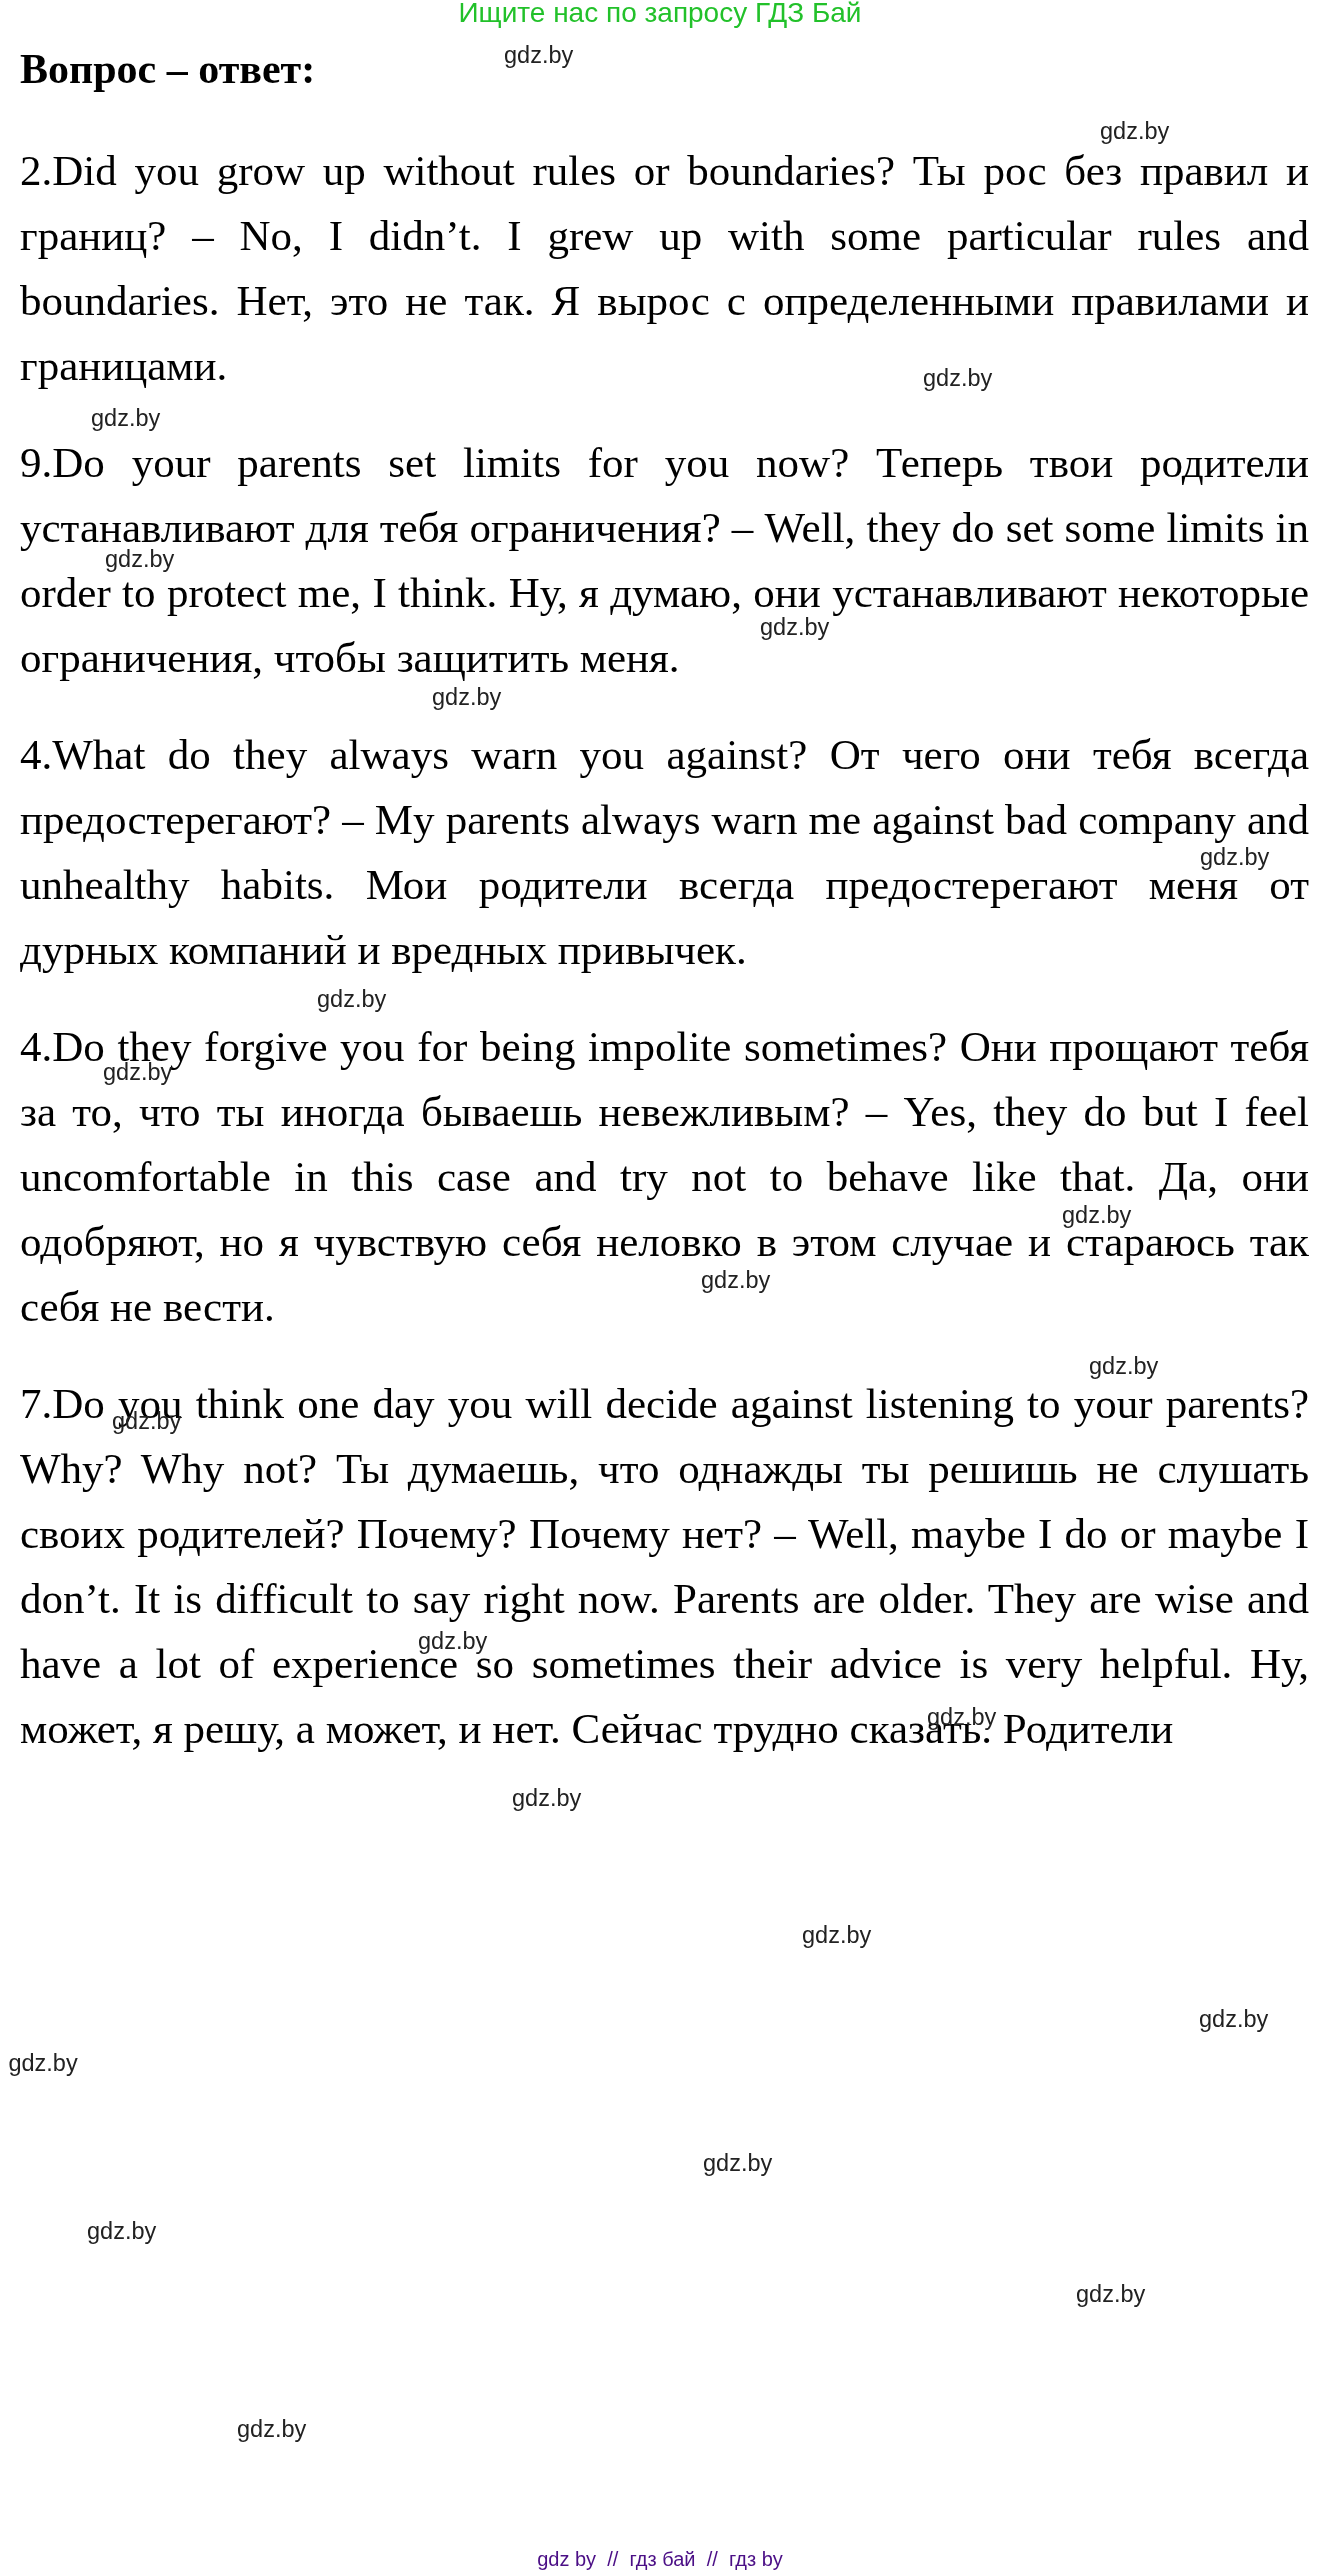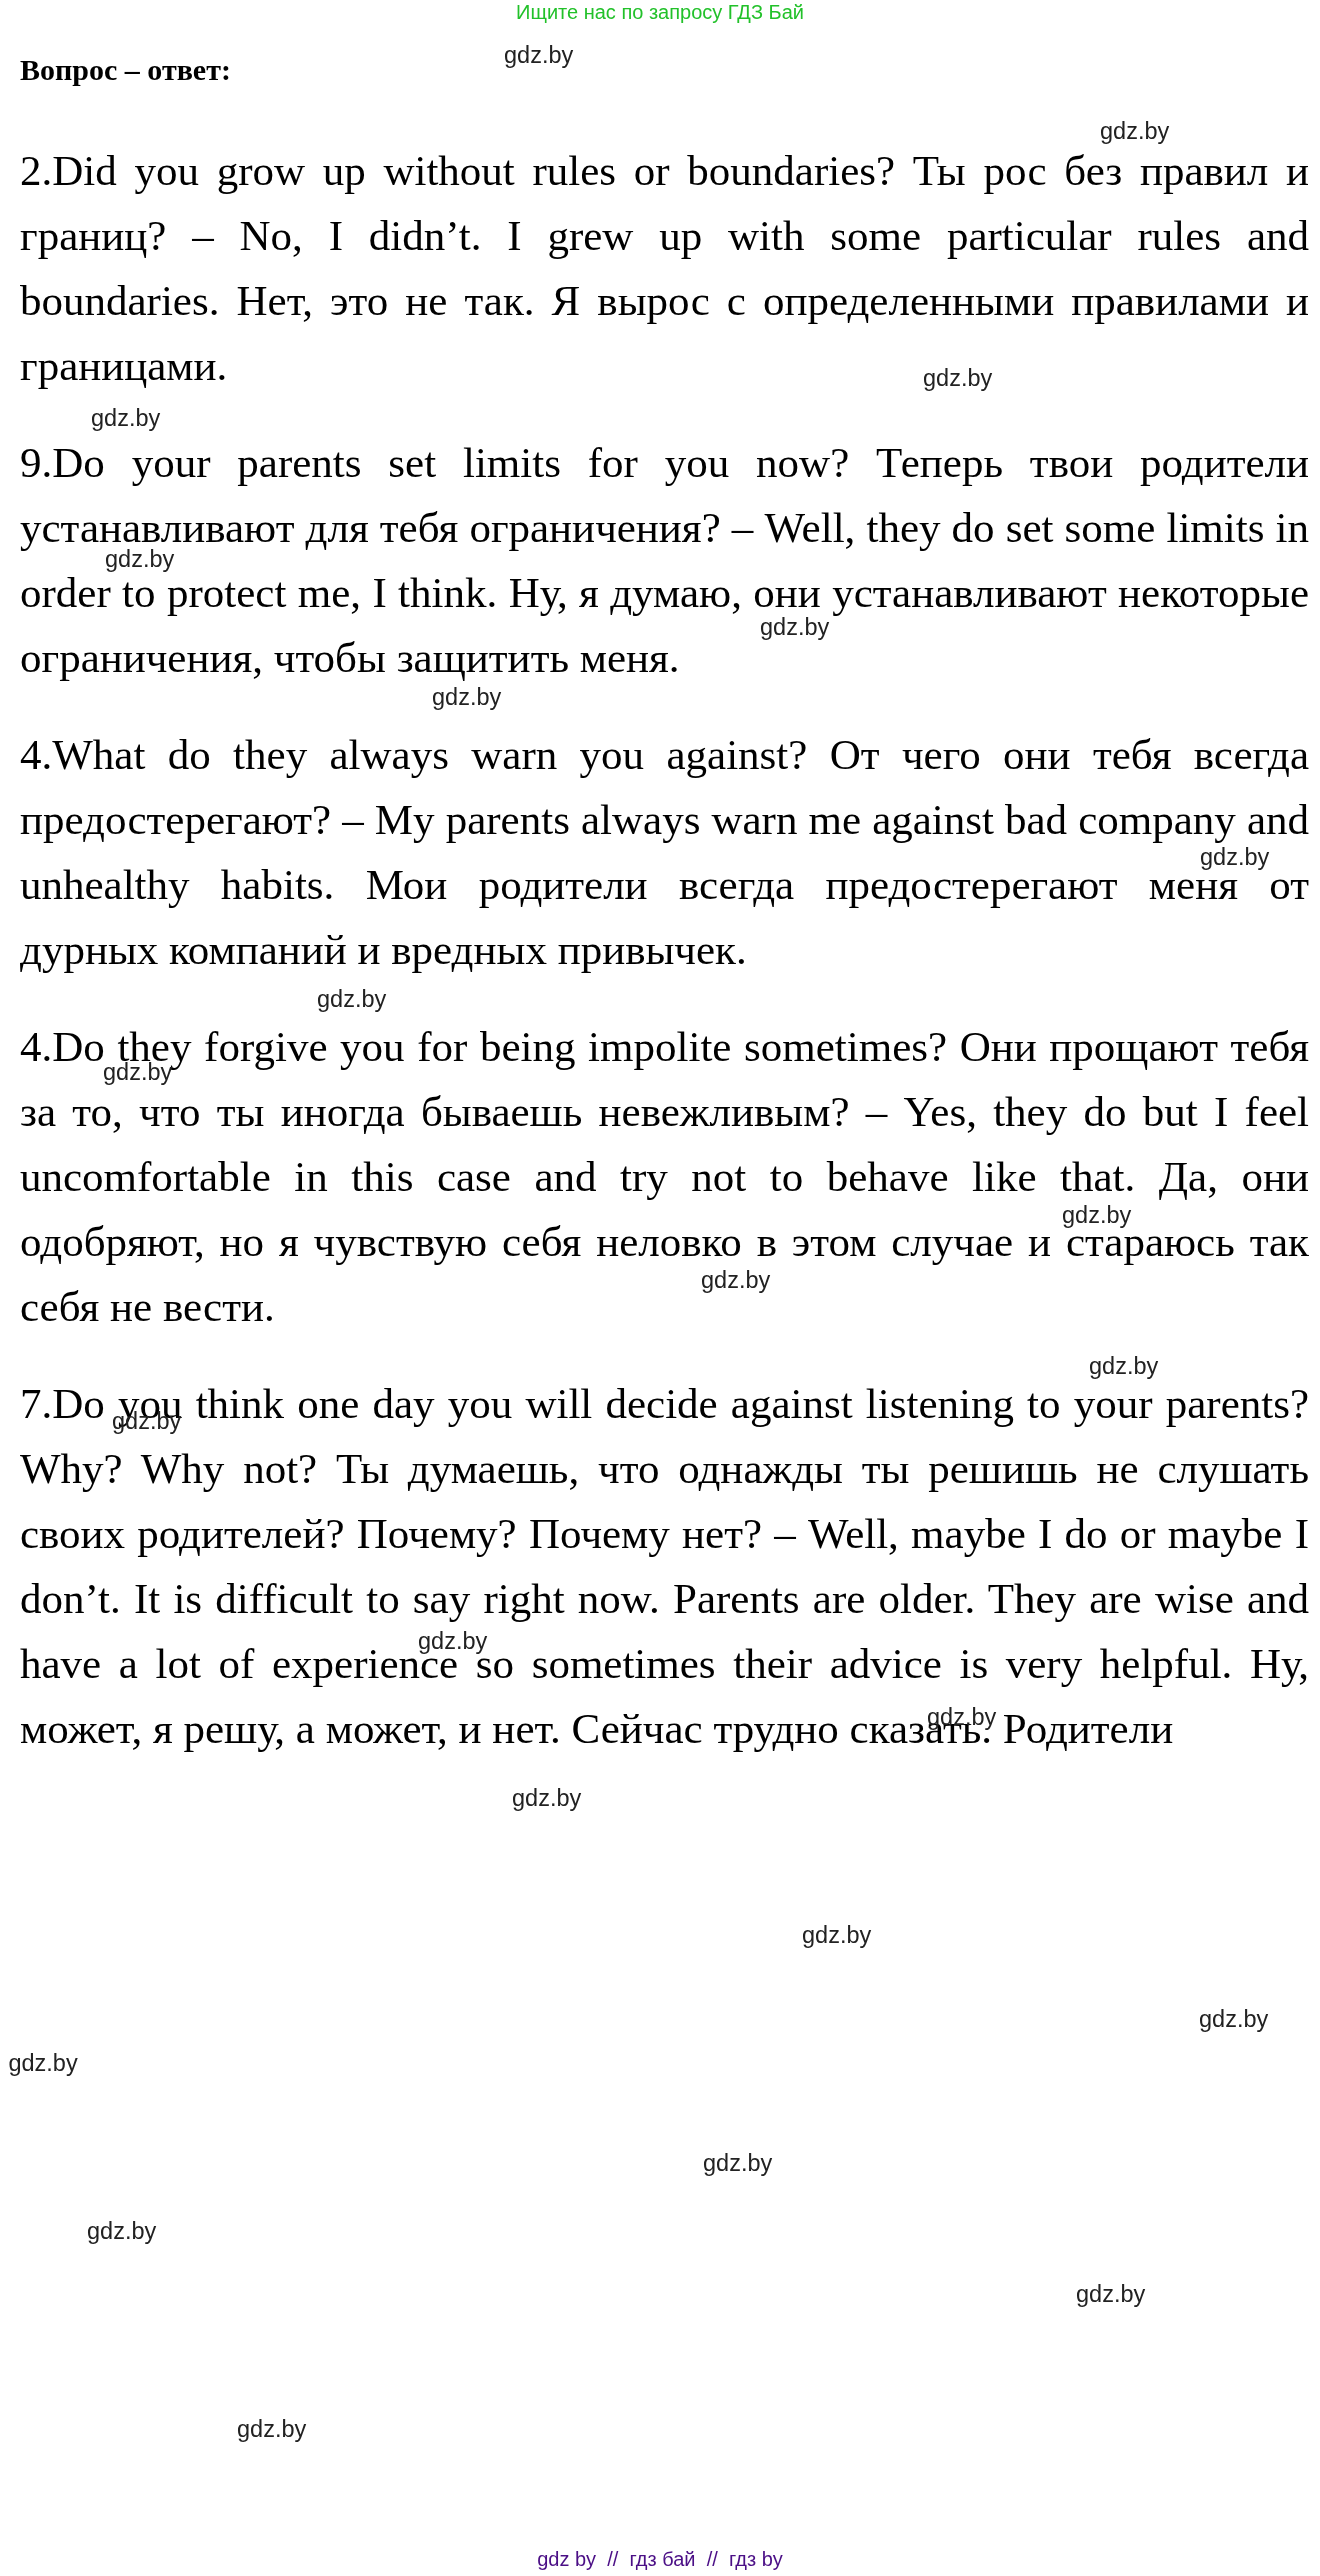--- a/index.html
+++ b/index.html
@@ -9,28 +9,28 @@
     position: relative;
     overflow: hidden;
     font-family: "Liberation Serif", serif;
     color: #000;
   }
   .top-banner {
     position: absolute;
     top: 0; left: 0; width: 1320px;
     text-align: center;
     font-family: "Liberation Sans", sans-serif;
-    font-size: 20px;
+    font-size: 28px;
     line-height: 25px;
     color: #22c12a;
   }
   .title {
     position: absolute;
     left: 20px; top: 40px;
-    font-size: 30px;
+    font-size: 42px;
     font-weight: bold;
     line-height: 59px;
     white-space: nowrap;
   }
   .content {
     position: absolute;
     left: 20px;
     top: 138px;
     width: 1289px;
     font-size: 43px;

